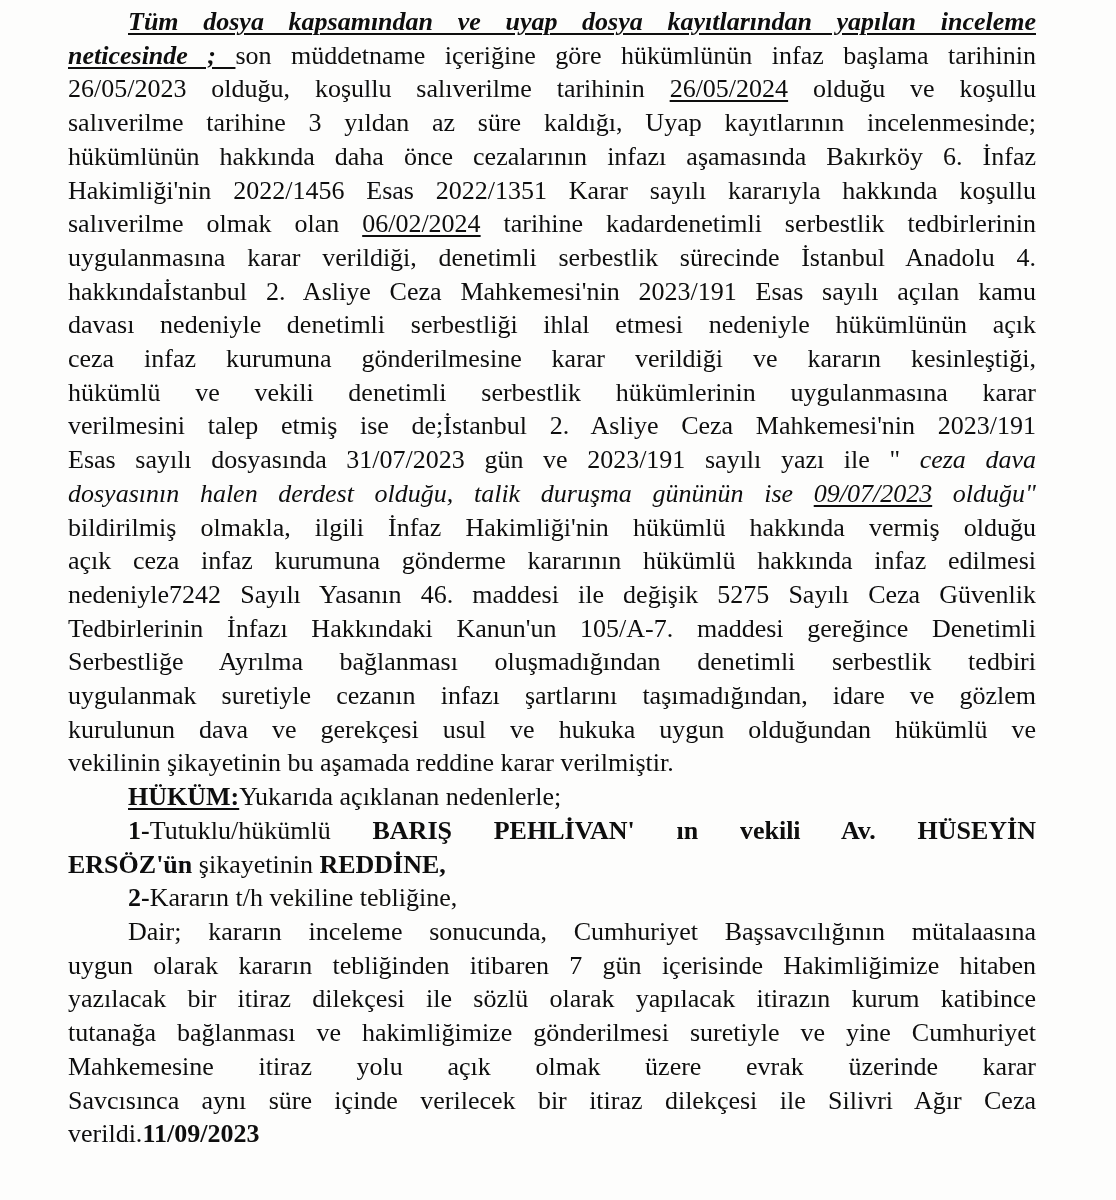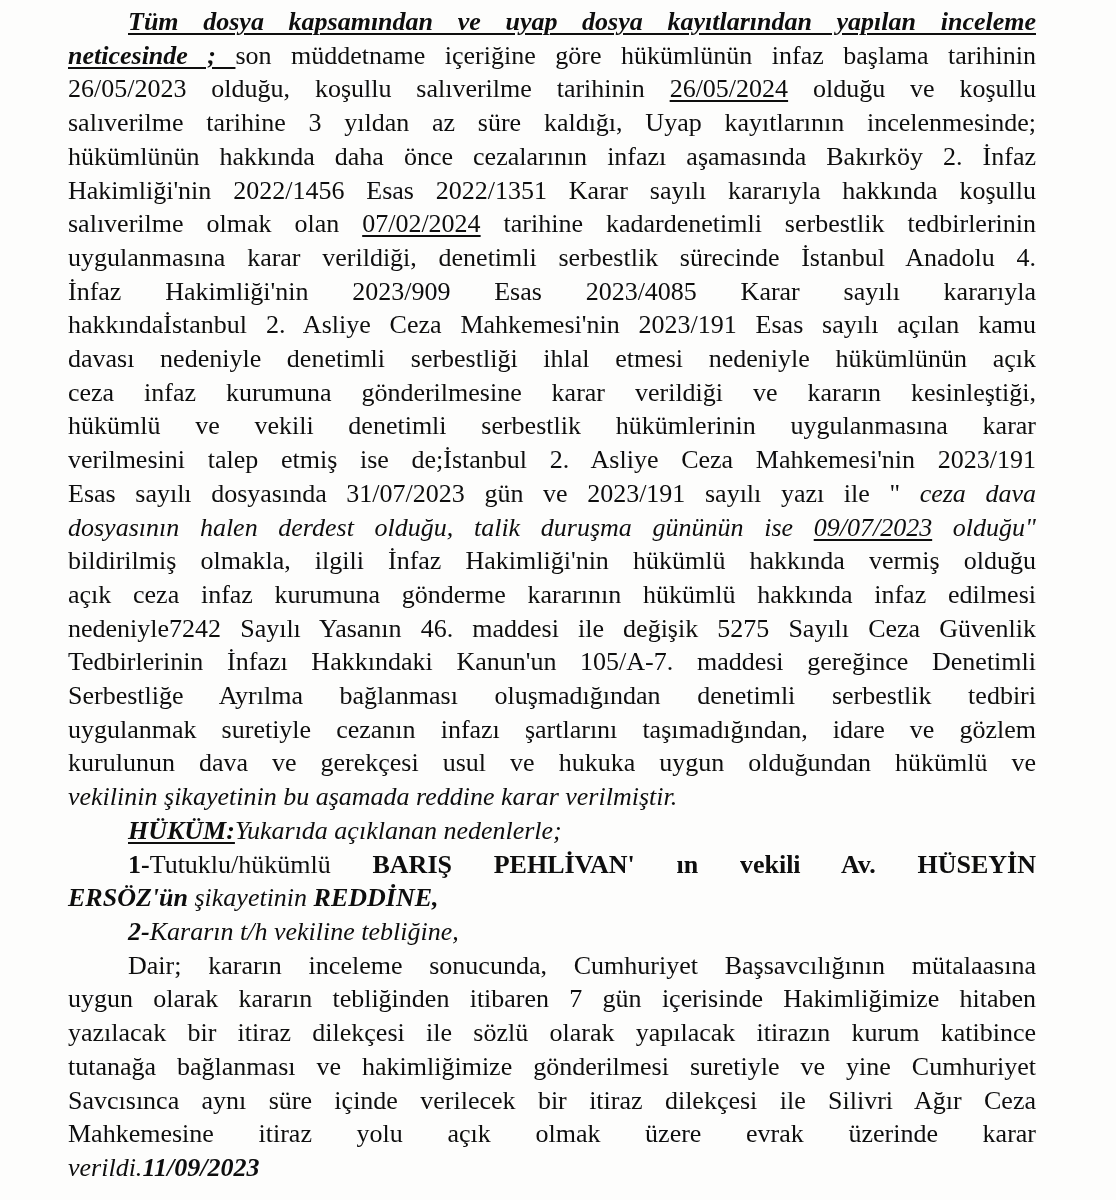--- a/index.html
+++ b/index.html
@@ -26,21 +26,20 @@
   }
   .line {
     font-size: 26px;
     line-height: 33.7px;
     text-align: justify;
     text-align-last: justify;
   }
   .line.last {
     text-align: left;
     text-align-last: left;
-    font-style: italic;
   }
   .line.ind {
     text-indent: 60px;
     text-align: center;
   }
   .b { font-weight: bold; }
   .i { font-style: italic; }
   .u {
     text-decoration: underline;
     text-decoration-thickness: 2px;
@@ -50,25 +49,24 @@
 </head>
 <body>
 
 <main class="page" style="background: rgb(253, 253, 252);">
   <article id="doc" style="color: rgb(14, 14, 14);">
       <div class="para">
         <div class="line ind"><span class="b i u">Tüm dosya kapsamından ve uyap dosya kayıtlarından yapılan inceleme</span></div>
         <div class="line"><span class="b i u">neticesinde ; </span><span>son müddetname içeriğine göre hükümlünün infaz başlama tarihinin</span></div>
         <div class="line"><span>26/05/2023 olduğu, koşullu salıverilme tarihinin </span><span class="u">26/05/2024</span><span> olduğu ve koşullu</span></div>
         <div class="line"><span>salıverilme tarihine 3 yıldan az süre kaldığı, Uyap kayıtlarının incelenmesinde;</span></div>
-        <div class="line"><span>hükümlünün hakkında daha önce cezalarının infazı aşamasında Bakırköy 2. İnfaz</span></div>
+        <div class="line"><span>hükümlünün hakkında daha önce cezalarının infazı aşamasında Bakırköy 6. İnfaz</span></div>
         <div class="line"><span>Hakimliği'nin 2022/1456 Esas 2022/1351 Karar sayılı kararıyla hakkında koşullu</span></div>
-        <div class="line"><span>salıverilme olmak olan </span><span class="u">07/02/2024</span><span> tarihine kadardenetimli serbestlik tedbirlerinin</span></div>
+        <div class="line"><span>salıverilme olmak olan </span><span class="u">06/02/2024</span><span> tarihine kadardenetimli serbestlik tedbirlerinin</span></div>
         <div class="line"><span>uygulanmasına karar verildiği, denetimli serbestlik sürecinde İstanbul Anadolu 4.</span></div>
-        <div class="line"><span>İnfaz Hakimliği'nin 2023/909 Esas 2023/4085 Karar sayılı kararıyla</span></div>
         <div class="line"><span>hakkındaİstanbul 2. Asliye Ceza Mahkemesi'nin 2023/191 Esas sayılı açılan kamu</span></div>
         <div class="line"><span>davası nedeniyle denetimli serbestliği ihlal etmesi nedeniyle hükümlünün açık</span></div>
         <div class="line"><span>ceza infaz kurumuna gönderilmesine karar verildiği ve kararın kesinleştiği,</span></div>
         <div class="line"><span>hükümlü ve vekili denetimli serbestlik hükümlerinin uygulanmasına karar</span></div>
         <div class="line"><span>verilmesini talep etmiş ise de;İstanbul 2. Asliye Ceza Mahkemesi'nin 2023/191</span></div>
         <div class="line"><span>Esas sayılı dosyasında 31/07/2023 gün ve 2023/191 sayılı yazı ile " </span><span class="i">ceza dava</span></div>
         <div class="line"><span class="i">dosyasının halen derdest olduğu, talik duruşma gününün ise </span><span class="i u">09/07/2023</span><span class="i"> olduğu"</span></div>
         <div class="line"><span>bildirilmiş olmakla, ilgili İnfaz Hakimliği'nin hükümlü hakkında vermiş olduğu</span></div>
         <div class="line"><span>açık ceza infaz kurumuna gönderme kararının hükümlü hakkında infaz edilmesi</span></div>
         <div class="line"><span>nedeniyle7242 Sayılı Yasanın 46. maddesi ile değişik 5275 Sayılı Ceza Güvenlik</span></div>
@@ -86,18 +84,18 @@
         <div class="line last"><span class="b">ERSÖZ'ün</span><span> şikayetinin </span><span class="b">REDDİNE,</span></div>
       </div>
       <div class="para">
         <div class="line ind last"><span class="b">2-</span><span>Kararın t/h vekiline tebliğine,</span></div>
       </div>
       <div class="para">
         <div class="line ind"><span>Dair; kararın inceleme sonucunda, Cumhuriyet Başsavcılığının mütalaasına</span></div>
         <div class="line"><span>uygun olarak kararın tebliğinden itibaren 7 gün içerisinde Hakimliğimize hitaben</span></div>
         <div class="line"><span>yazılacak bir itiraz dilekçesi ile sözlü olarak yapılacak itirazın kurum katibince</span></div>
         <div class="line"><span>tutanağa bağlanması ve hakimliğimize gönderilmesi suretiyle ve yine Cumhuriyet</span></div>
+        <div class="line"><span>Mahkemesine itiraz yolu açık olmak üzere evrak üzerinde karar</span></div>
         <div class="line"><span>Savcısınca aynı süre içinde verilecek bir itiraz dilekçesi ile Silivri Ağır Ceza</span></div>
-        <div class="line"><span>Mahkemesine itiraz yolu açık olmak üzere evrak üzerinde karar</span></div>
         <div class="line last"><span>verildi.</span><span class="b">11/09/2023</span></div>
       </div>
     </article>
 </main>
 
 </body></html>

